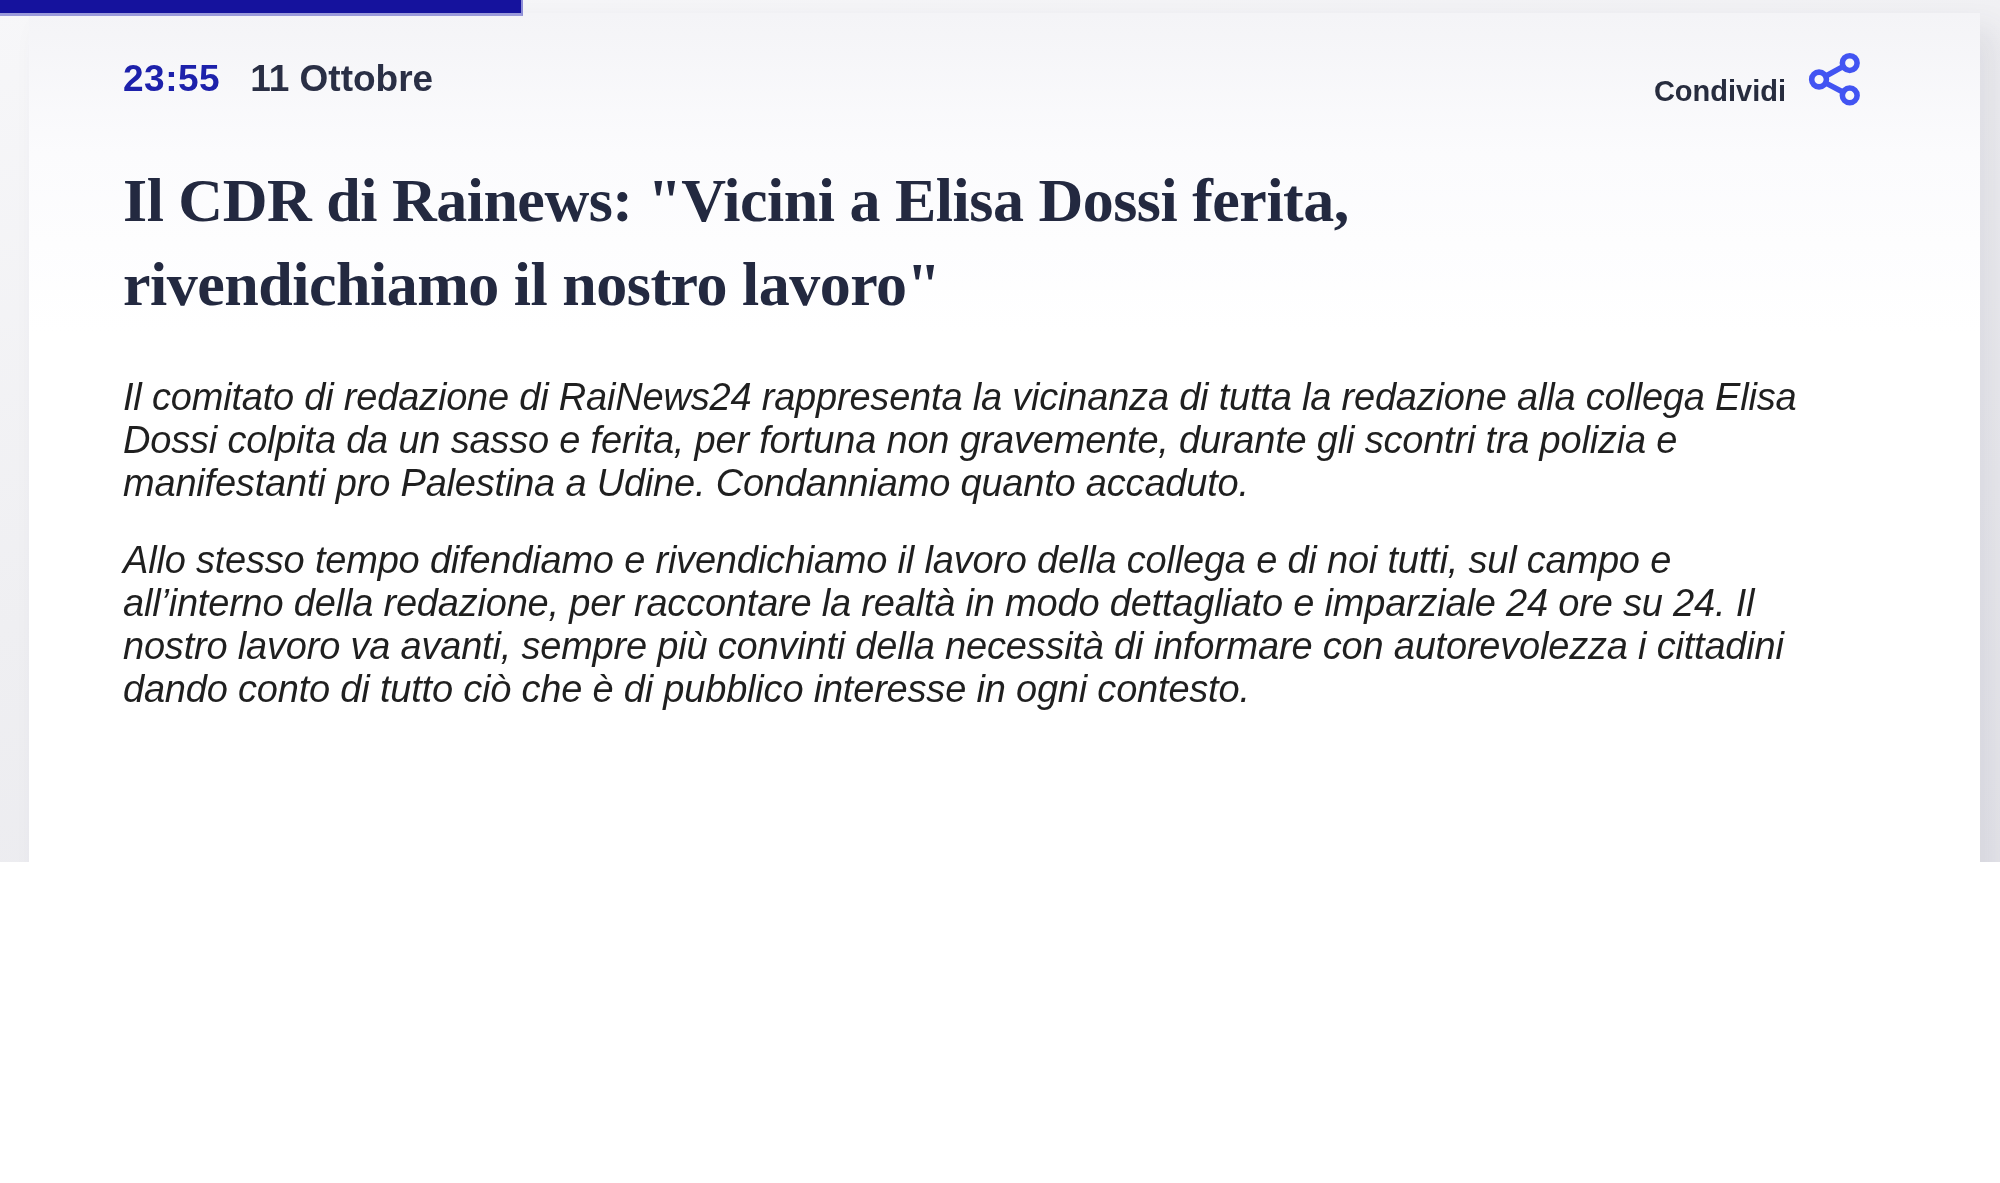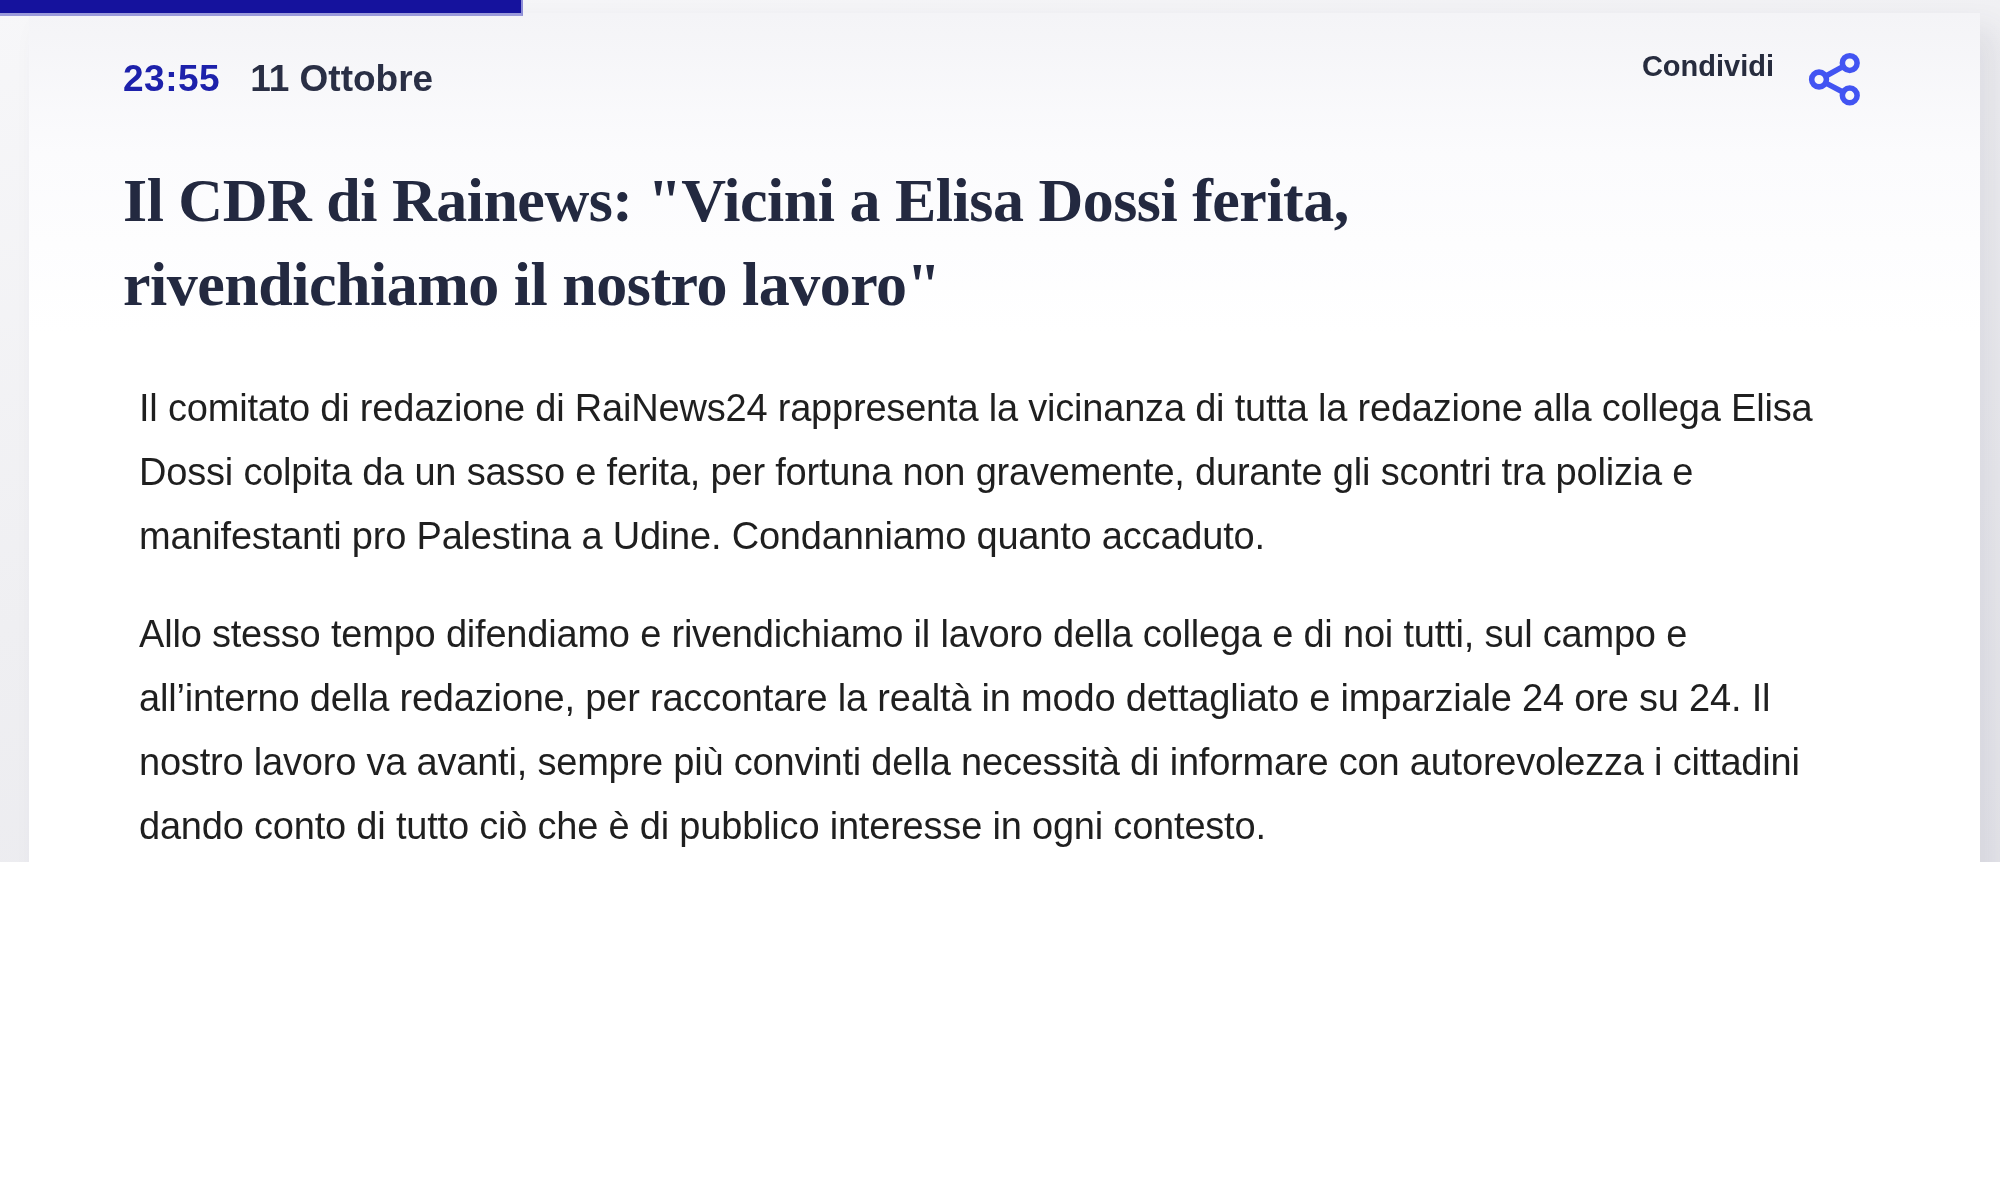--- a/index.html
+++ b/index.html
@@ -61,22 +61,22 @@
     color: #1d21ab;
     letter-spacing: 0.5px;
   }
   .date {
     font-size: 37px;
     font-weight: 600;
     color: #2a2f45;
   }
   .share-button {
     display: flex;
-    align-items: flex-start;
-    gap: 32px;
+    align-items: flex-end;
+    gap: 20px;
     cursor: pointer;
     background: none;
     border: none;
     padding: 0;
   }
   .share-label {
     font-size: 29px;
     font-weight: 700;
     color: #272c3e;
     font-family: "Liberation Sans", sans-serif;
@@ -93,26 +93,27 @@
     font-size: 62px;
     line-height: 84px;
     letter-spacing: -0.5px;
     color: #232940;
     max-width: 1500px;
   }
   .body-copy {
     margin-top: 50px;
   }
   .body-copy p {
-    margin: 0 0 34px 16px;
+    margin: 0 0 34px 0;
     font-size: 38px;
-    line-height: 64px;
+    line-height: 43px;
     color: #1f1f1f;
     max-width: 1680px;
     letter-spacing: -0.2px;
+    font-style: italic;
   }
 </style>
 </head>
 <body>
 
 <div class="viewport">
 
   <div class="progress-bar"></div>
 
   <article class="card">

